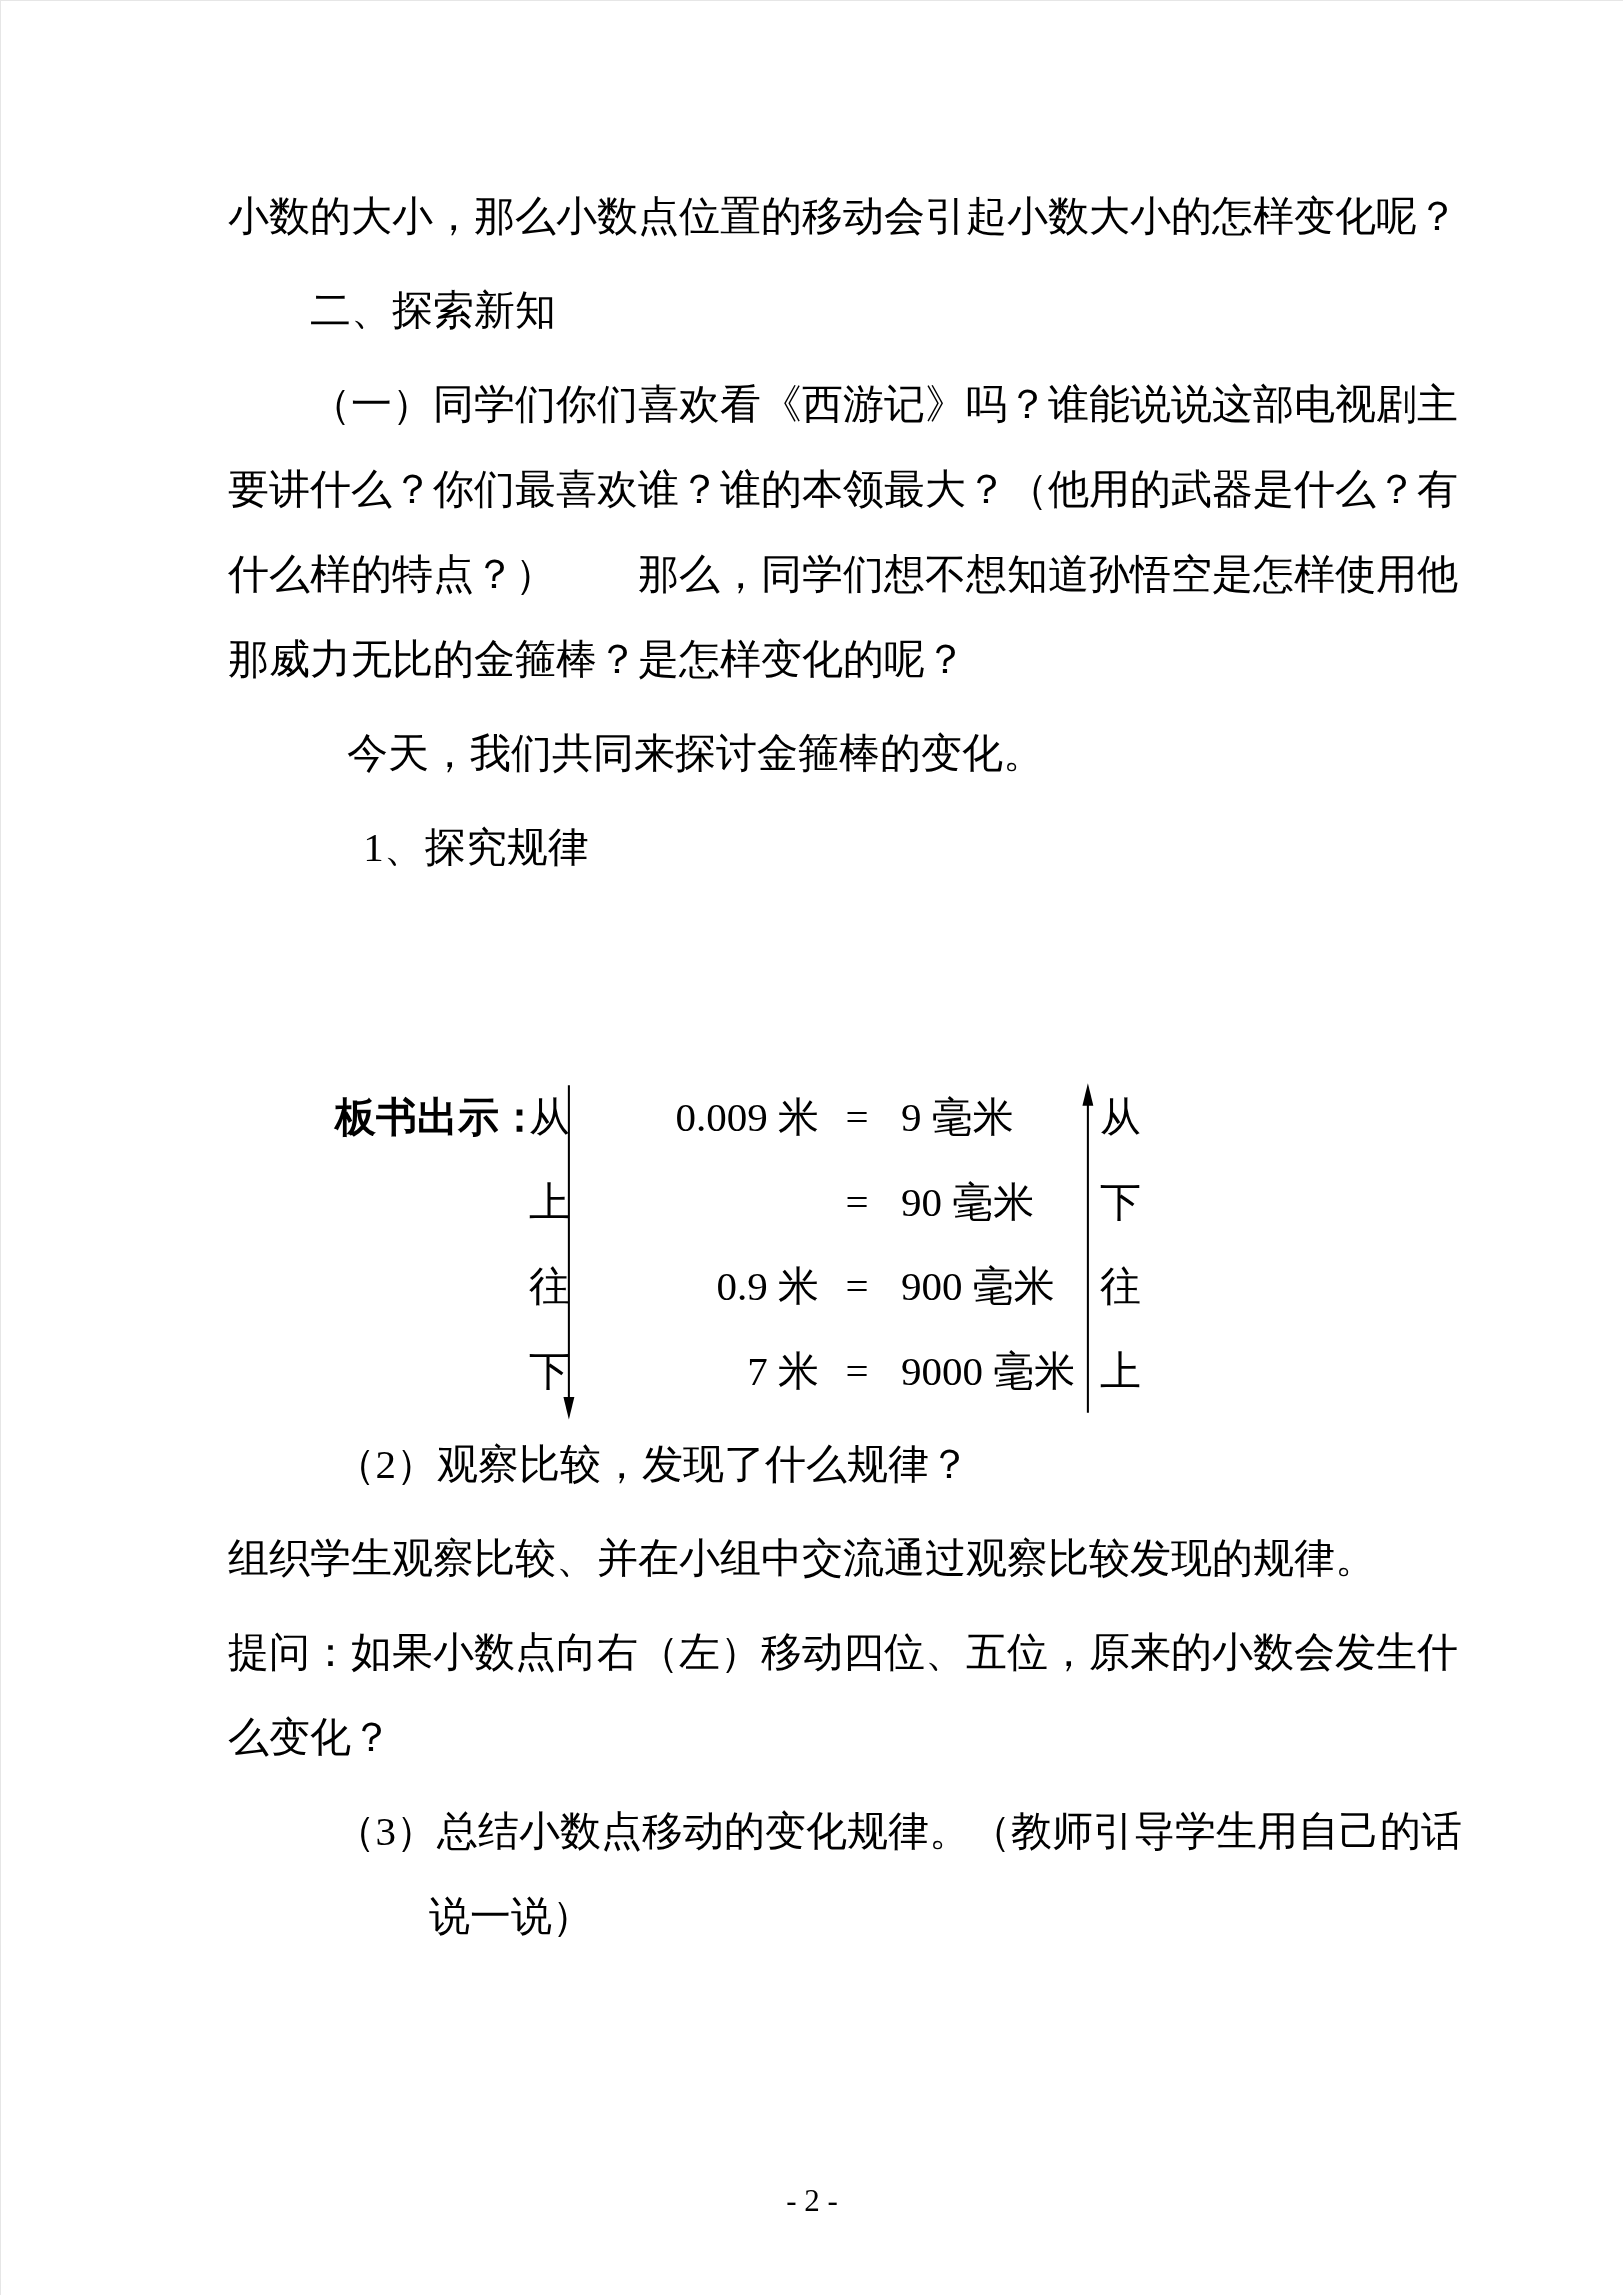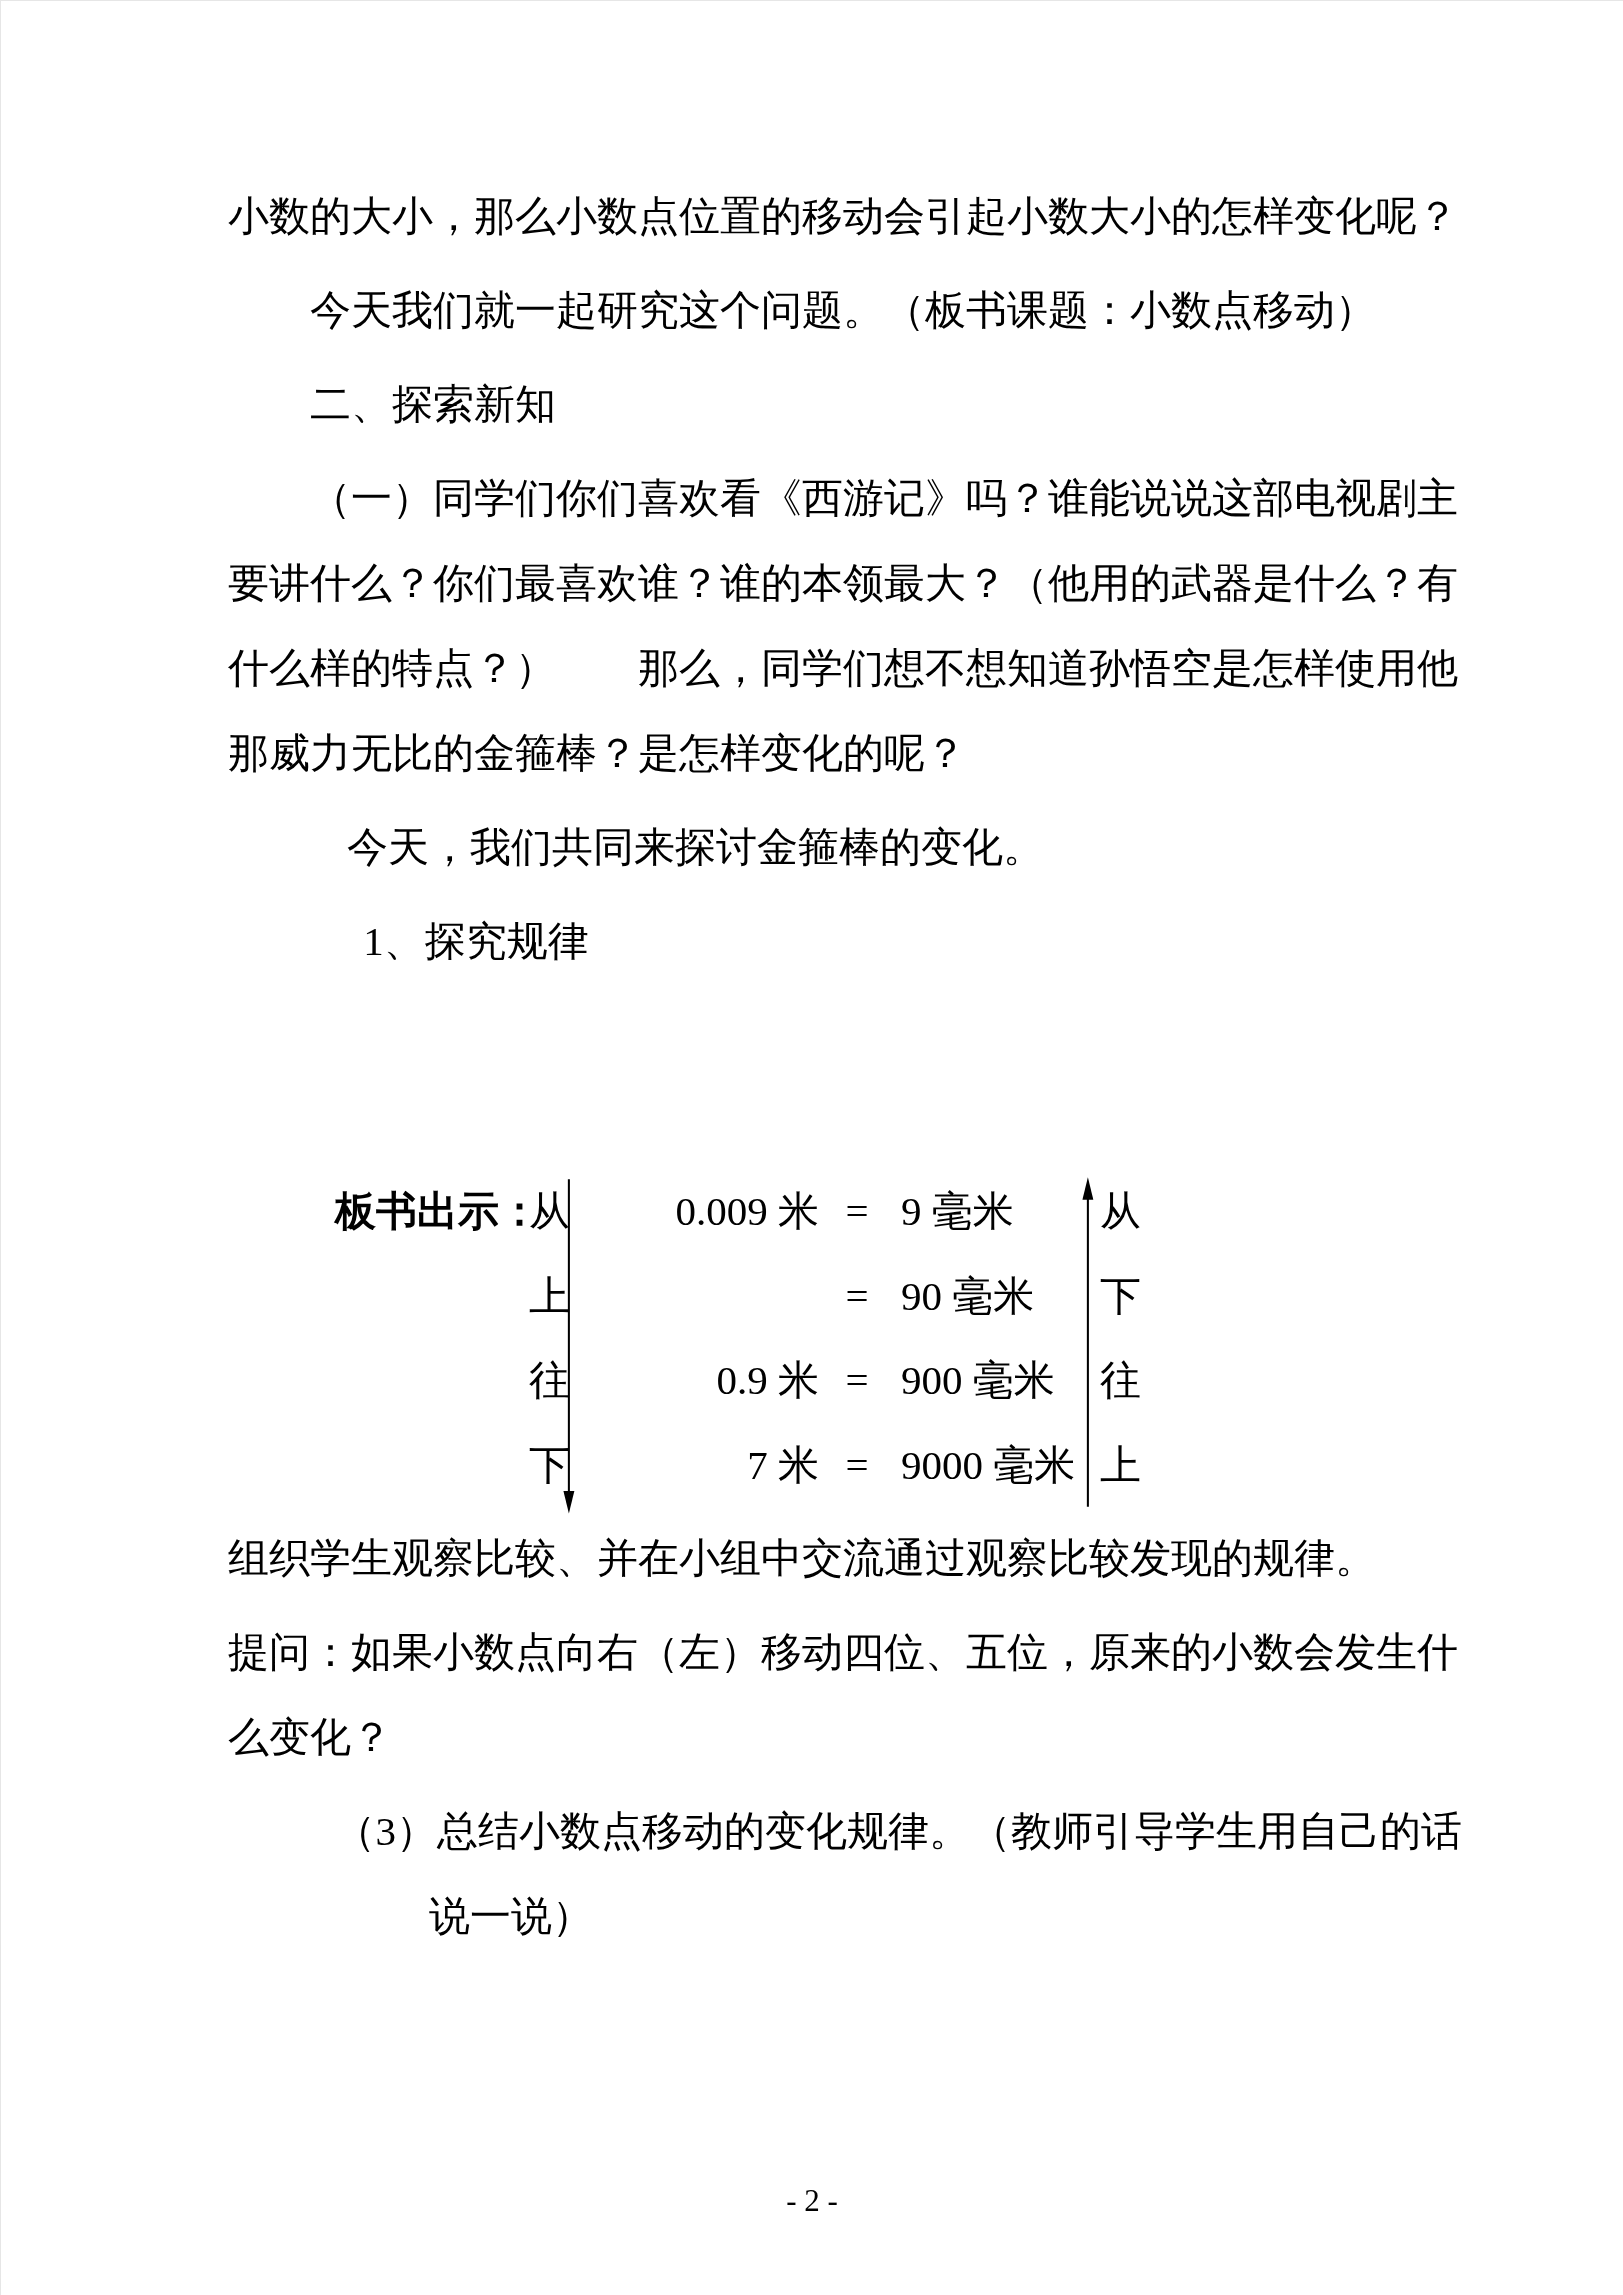--- a/index.html
+++ b/index.html
@@ -70,21 +70,20 @@
     line-height: 41px;
   }
 </style>
 </head>
 <body>
 
 <div class="page">
   <div class="content">
 
     <p>小数的大小，那么小数点位置的移动会引起小数大小的怎样变化呢？</p>
-    <p class="ind2">今天我们就一起研究这个问题。（板书课题：小数点移动）</p>
     <p class="ind2">二、探索新知</p>
     <p class="ind2">（一）同学们你们喜欢看《西游记》吗？谁能说说这部电视剧主要讲什么？你们最喜欢谁？谁的本领最大？（他用的武器是什么？有什么样的特点？）　　那么，同学们想不想知道孙悟空是怎样使用他那威力无比的金箍棒？是怎样变化的呢？</p>
     <p class="ind29">今天，我们共同来探讨金箍棒的变化。</p>
     <p class="ind33">1、探究规律</p>
 
     <div class="board">
 
       <svg class="arrow arrow-left" width="20.5" height="348" viewBox="0 0 30 510">
         <line x1="13" y1="15" x2="13" y2="478" stroke="#000" stroke-width="3"></line>
         <polygon points="13,505 5,472 21,472" fill="#000"></polygon>
@@ -122,20 +121,21 @@
       <div class="board-row row-3">
         <span class="cell b-lchar">下</span>
         <span class="cell b-num">7 米</span>
         <span class="cell b-eq">=</span>
         <span class="cell b-val">9000 毫米</span>
         <span class="cell b-rchar">上</span>
       </div>
 
     </div>
 
+    <p class="ind26">（2）观察比较，发现了什么规律？</p>
     <p>组织学生观察比较、并在小组中交流通过观察比较发现的规律。</p>
     <p>提问：如果小数点向右（左）移动四位、五位，原来的小数会发生什么变化？</p>
     <p class="hang">（3）总结小数点移动的变化规律。（教师引导学生用自己的话说一说）</p>
 
   </div>
 
   <div class="footer">- 2 -</div>
 </div>
 
 

